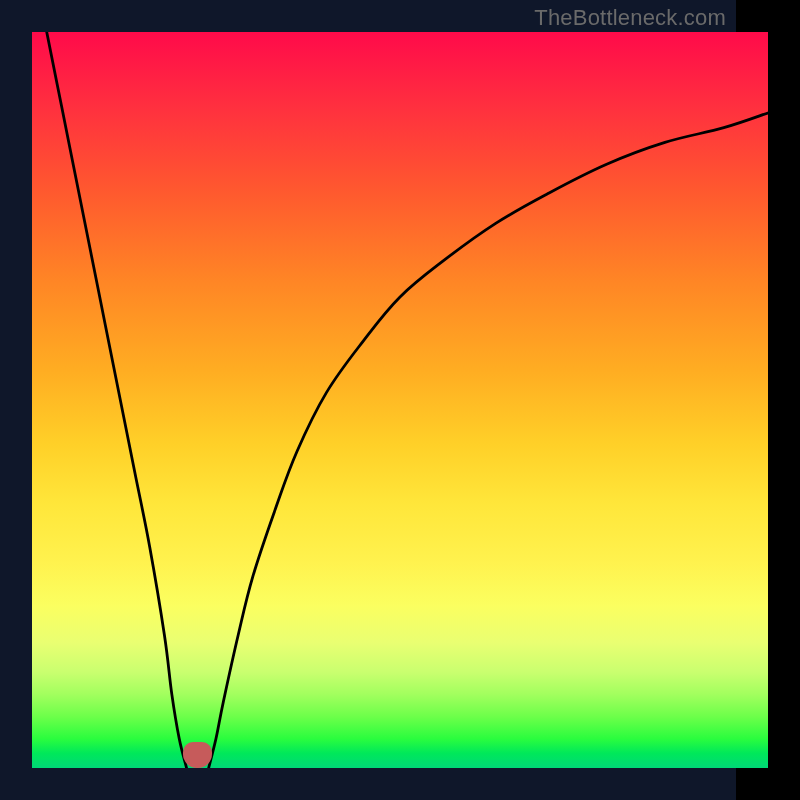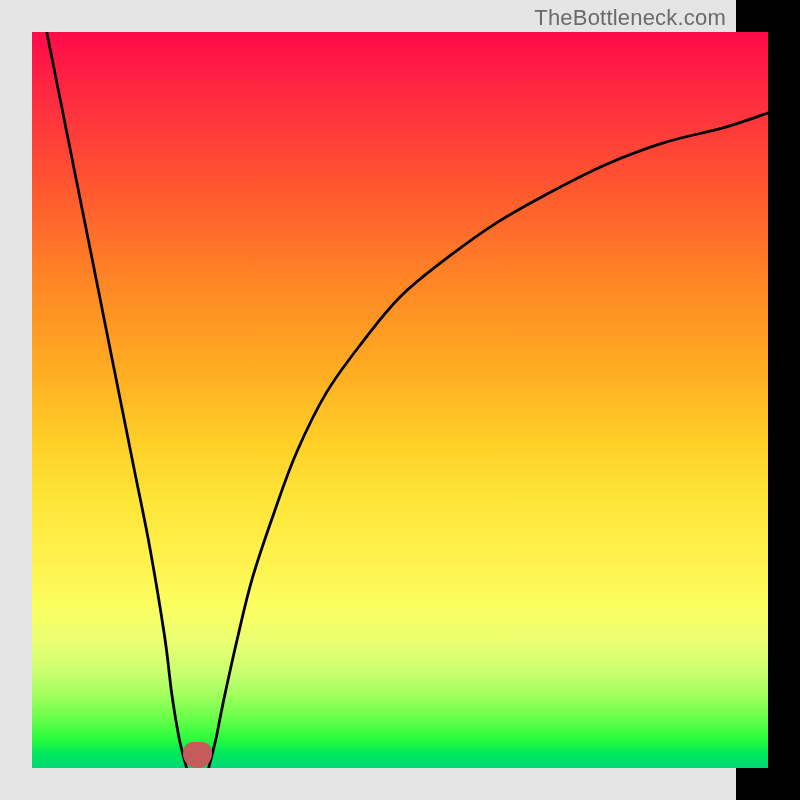--- a/index.html
+++ b/index.html
@@ -10,21 +10,21 @@
     overflow: hidden;
     background: #000;
     font-family: Arial, Helvetica, sans-serif;
   }
   .frame {
     position: absolute;
     top: 0;
     left: 0;
     width: 736px;
     height: 800px;
-    background: #e5e5e5;
+    background: #0f172a;
   }
   .plot-area {
     position: absolute;
     top: 32px;
     left: 32px;
     width: 736px;
     height: 736px;
     background: linear-gradient(
       to bottom,
       #ff0a4a 0%,

